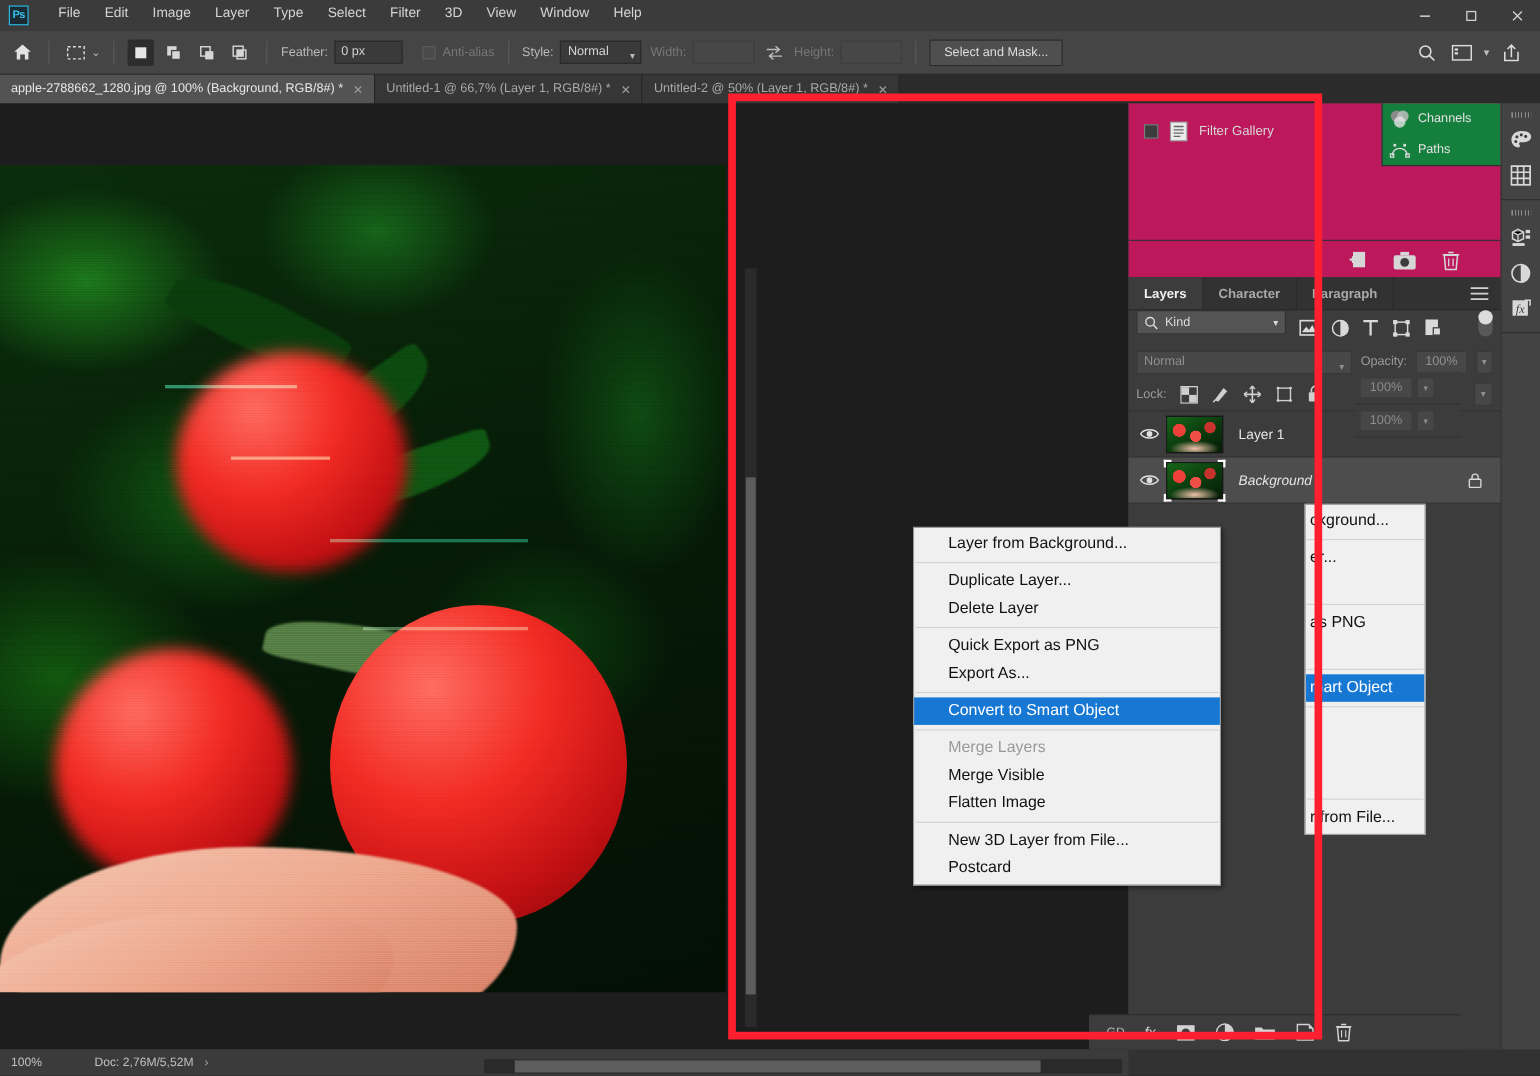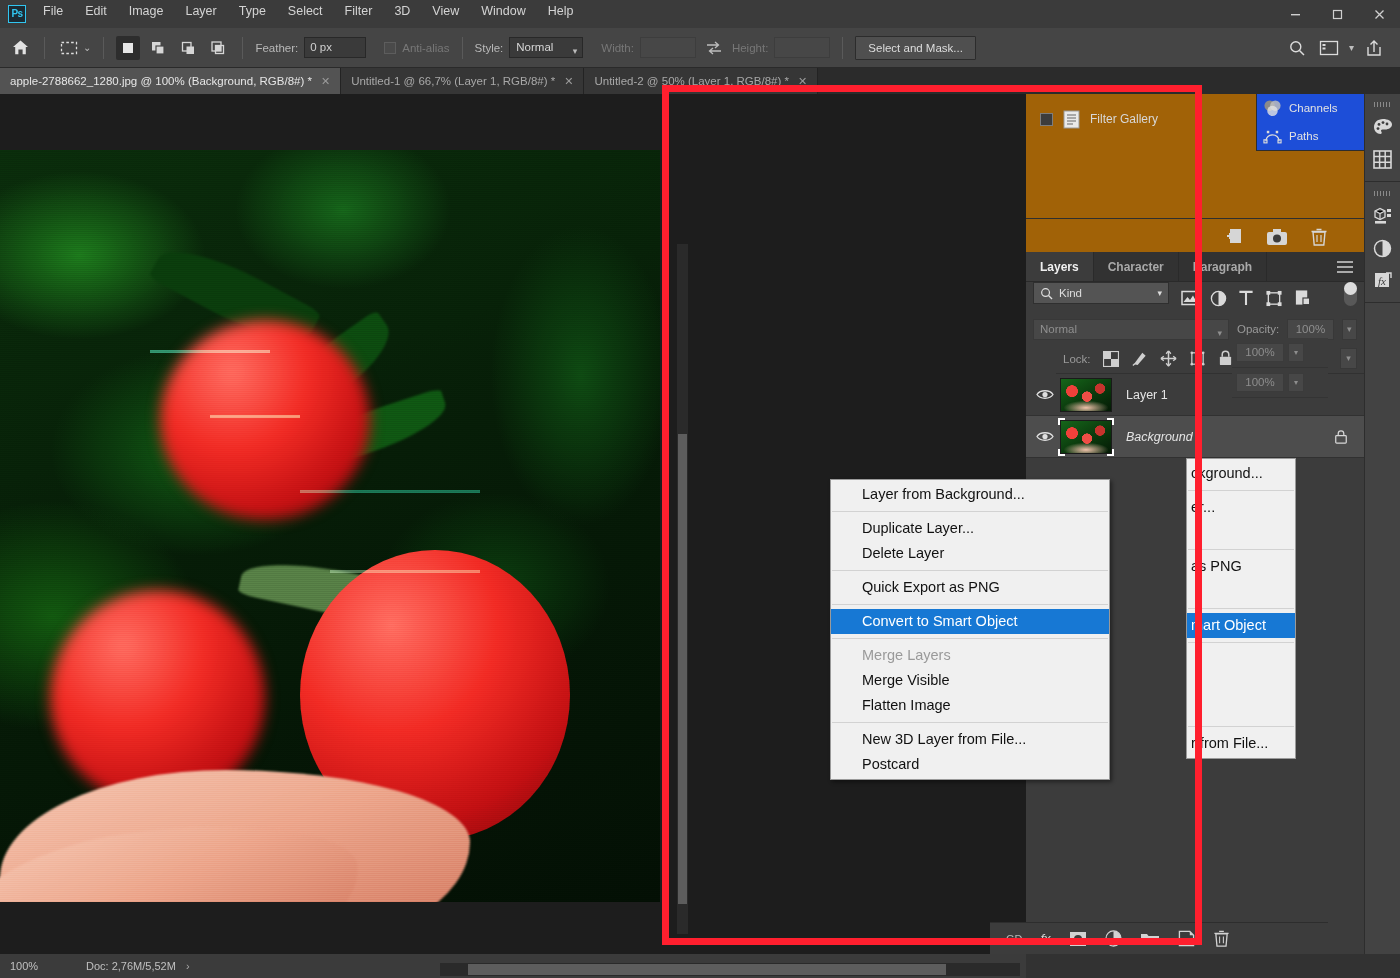--- a/index.html
+++ b/index.html
@@ -11,21 +11,21 @@
     -webkit-font-smoothing: antialiased;
   }
   #app { position: relative; width: 1400px; height: 978px; background: #323232; }
 
   
   .titlebar {
     position: absolute; left: 0; top: 0; width: 1400px; height: 28px;
     background: #3b3b3b; display: flex; align-items: center;
   }
   .ps-logo {
-    width: 18px; height: 18px; margin-left: 8px; margin-right: 6px;
+    width: 18px; height: 18px; margin-left: 8px; margin-right: 16px;
     border: 1px solid #31c5f0; background: #1c2b33; color: #31c5f0;
     font-size: 10px; font-weight: bold; line-height: 16px; text-align: center;
     letter-spacing: -0.5px;
   }
   .menubar { display: flex; align-items: flex-start; height: 28px; }
   .menubar .mi {
     color: #d4d4d4; font-size: 12.5px; padding: 4px 11px; cursor: default;
   }
   .wincontrols {
     position: absolute; right: 0; top: 0; height: 28px; display: flex;
@@ -142,27 +142,27 @@
     background: repeating-linear-gradient(to right, #8a8a8a 0 1px, transparent 1px 3px);
   }
   .rdock-iconcol .pi {
     width: 30px; height: 30px; display: flex; align-items: center; justify-content: center;
     color: #d2d2d2; margin-bottom: 2px;
   }
   .rdock-iconcol .grpline { width: 36px; height: 1px; background: #2d2d2d; margin: 5px 0; }
 
   
   .flyout {
-    position: absolute; right: 36px; top: 0; width: 108px; background: #1d4ed8;
+    position: absolute; right: 36px; top: 0; width: 108px; background: #15803d;
     border-left: 1px solid #2d2d2d; border-bottom: 1px solid #2d2d2d;
   }
   .flyout .fi { display: flex; align-items: center; gap: 7px; height: 28px; padding: 0 6px; color: #e2e2e2; font-size: 11.5px; }
 
   
-  .hist-panel { position: absolute; left: 0; top: 0; width: 338px; background: #a16207; text-align: center; }
+  .hist-panel { position: absolute; left: 0; top: 0; width: 338px; background: #be185d; text-align: center; }
   .hist-header { height: 12px; }
   .hist-row { display: flex; align-items: center; height: 26px; padding-left: 14px; gap: 10px; color: #d8d8d8; font-size: 12px; }
   .hist-row.sel { background: #4f4f4f; }
   .hist-chk { width: 13px; height: 13px; border: 1px solid #7d7d7d; background: #3c3c3c; }
   .hist-body { height: 86px; }
   .hist-foot { height: 36px; border-top: 1px solid #2f2f2f; display: flex; align-items: center; justify-content: flex-end; gap: 22px; padding-right: 36px; color: #d4d4d4; }
 
   
   .layers-panel { position: absolute; left: 0; top: 158px; width: 338px; background: #3c3c3c; }
   .panel-tabs { display: flex; align-items: stretch; height: 30px; background: #323232; border-bottom: 1px solid #2a2a2a; }
@@ -181,21 +181,21 @@
   .filter-toggle .knob { position: absolute; left: 0px; top: 0px; width: 13px; height: 13px; border-radius: 50%; background: #dcdcdc; }
   .blend-row { display: flex; align-items: center; height: 30px; padding: 0 7px; gap: 8px; }
   .blend-select {
     flex: 0 0 196px; height: 21px; background: #474747; border: 1px solid #383838; color: #8f8f8f;
     font-size: 11.5px; padding: 0 6px; line-height: 19px; position: relative;
   }
   .blend-select .carr2 { position: absolute; right: 6px; top: 4px; font-size: 9px; }
   .op-label { color: #9a9a9a; font-size: 11.5px; }
   .op-box { width: 52px; height: 21px; background: #474747; border: 1px solid #383838; color: #8f8f8f; font-size: 11.5px; text-align: center; line-height: 19px;}
   .op-stepper { width: 17px; height: 21px; background: #474747; border: 1px solid #383838; color: #8f8f8f; font-size: 9px; text-align: center; line-height: 19px;}
-  .lock-row { display: flex; align-items: center; height: 30px; padding: 0 7px; gap: 12px; border-bottom: 1px solid #313131; margin-left: 30px;}
+  .lock-row { display: flex; align-items: center; height: 30px; padding: 0 7px; gap: 12px; border-bottom: 1px solid #313131;}
   .lock-row .lk { color: #b4b4b4; }
   .layer-row { display: flex; align-items: center; height: 42px; border-bottom: 1px solid #313131; padding-left: 6px; }
   .layer-row.sel { background: #4d4d4d; }
   .eye { width: 26px; display: flex; align-items: center; justify-content: center; color: #dcdcdc; }
   .lthumb { width: 52px; height: 34px; border: 1px solid #1a1a1a; position: relative; overflow: hidden; background: #081208; }
   .lthumb-frame { position: relative; width: 56px; height: 38px; display:flex; align-items:center; justify-content:center;}
   .corner { position: absolute; width: 7px; height: 7px; border-color: #fff; border-style: solid; border-width: 0; }
   .c-tl { left: 0; top: 0; border-left-width: 2px; border-top-width: 2px; }
   .c-tr { right: 0; top: 0; border-right-width: 2px; border-top-width: 2px; }
   .c-bl { left: 0; bottom: 0; border-left-width: 2px; border-bottom-width: 2px; }
@@ -355,21 +355,21 @@
     <div style="display:flex;align-items:center;gap:6px;margin-left:12px;">
       <span style="width:12px;height:12px;border:1px solid #5d5d5d;background:#4a4a4a;display:inline-block;"></span>
       <span class="ob-label dim">Anti-alias</span>
     </div>
     <div class="ob-sep"></div>
     <span class="ob-label">Style:</span>
     <div class="ob-select">
       <span>Normal</span>
       <span class="carr">▾</span>
     </div>
-    <span class="ob-label dim" style="margin-left:12px">Width:</span>
+    <span class="ob-label dim" style="margin-left:2px">Width:</span>
     <div class="ob-input dim" style="width:56px"></div>
     <div class="icon-btn">
       <svg width="18" height="16" viewBox="0 0 18 16">
           <path d="M2 5 H13 M10 2 L13.5 5 L10 8" stroke="#bdbdbd" stroke-width="1.3" fill="none"></path>
           <path d="M16 11 H5 M8 8 L4.5 11 L8 14" stroke="#bdbdbd" stroke-width="1.3" fill="none"></path>
         </svg>
     </div>
     <span class="ob-label dim">Height:</span>
     <div class="ob-input dim" style="width:56px"></div>
     <div class="ob-sep"></div>
@@ -770,20 +770,21 @@
     <div class="ci">r from File...</div>
   </div>
 
   <div class="ctxmenu">
     <div class="ci">Layer from Background...</div>
     <div class="csep"></div>
     <div class="ci">Duplicate Layer...</div>
     <div class="ci">Delete Layer</div>
     <div class="csep"></div>
     <div class="ci">Quick Export as PNG</div>
+    <div class="ci">Export As...</div>
     <div class="csep"></div>
     <div class="ci highlight">Convert to Smart Object</div>
     <div class="csep"></div>
     <div class="ci disabled">Merge Layers</div>
     <div class="ci">Merge Visible</div>
     <div class="ci">Flatten Image</div>
     <div class="csep"></div>
     <div class="ci">New 3D Layer from File...</div>
     <div class="ci">Postcard</div>
   </div>

